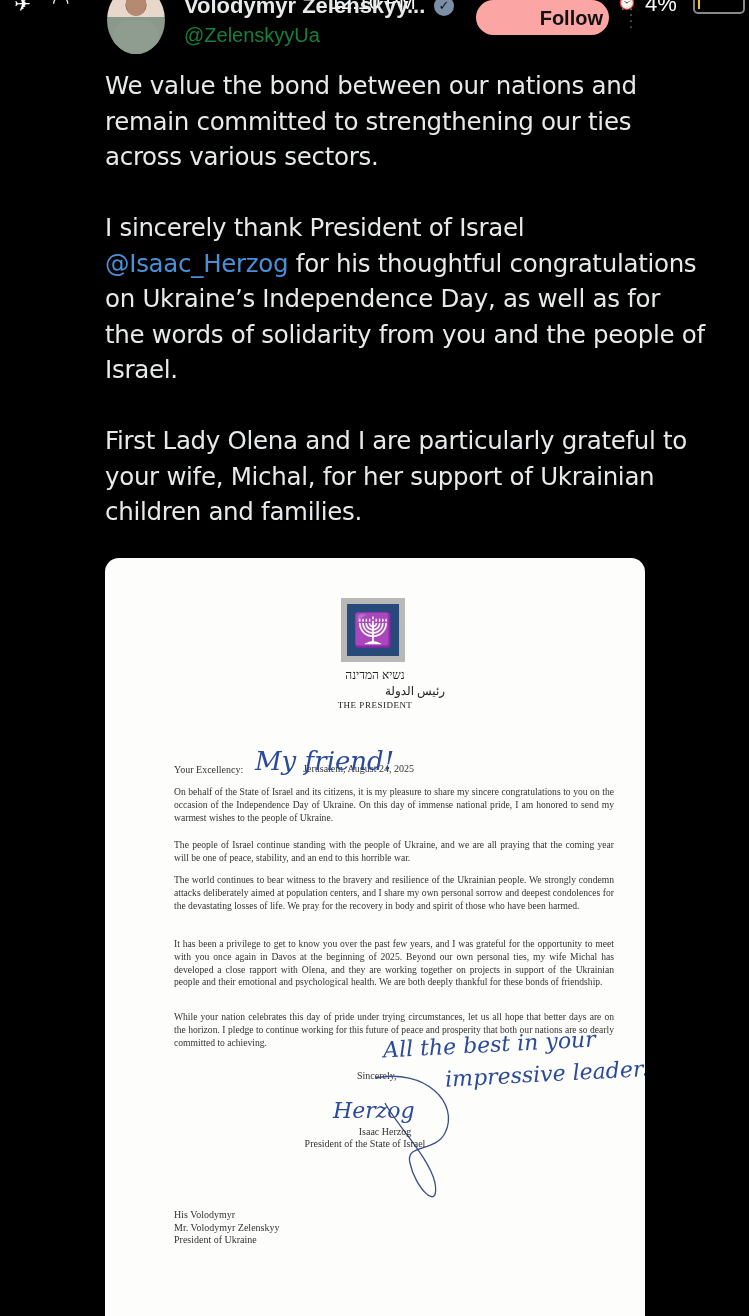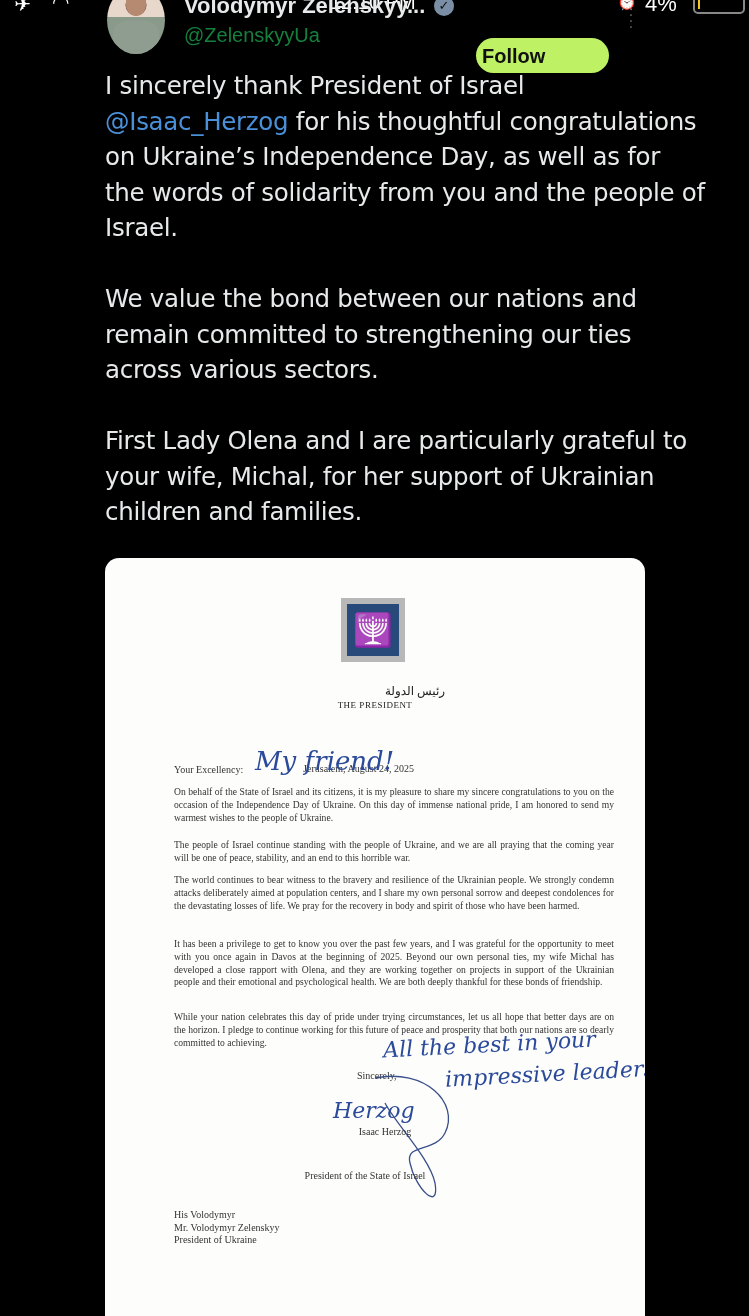--- a/index.html
+++ b/index.html
@@ -20,22 +20,22 @@
 
   
   .avatar { position:absolute; left:107px; top:-14px; width:58px; height:68px; border-radius:50%;
     background: radial-gradient(circle at 50% 28%, #7a5a48 0 18%, transparent 19%),
                 linear-gradient(180deg, #e8d8cc 0 45%, #8a9a8a 45% 100%); overflow:hidden; }
   .avatar-head { position:absolute; left:19px; top:6px; width:20px; height:24px; border-radius:45%; background:#b58a70; }
   .avatar-shirt { position:absolute; left:6px; top:34px; width:46px; height:34px; border-radius:40% 40% 0 0; background:#8e9d8f; }
   .user-name { position:absolute; left:184px; top:-7px; font-size:22px; font-weight:bold; color:#e7e9ea; font-family:"Liberation Sans", sans-serif; white-space:nowrap; }
   .verified { position:absolute; left:434px; top:-4px; width:20px; height:20px; border-radius:50%; background:#7a8fa6; color:#111; font-size:13px; text-align:center; line-height:20px; font-weight:bold; }
   .user-handle { position:absolute; left:184px; top:24px; font-size:20px; color:#15803d; font-family:"Liberation Sans", sans-serif; }
-  .follow-btn { position:absolute; left:476px; top:0px; width:133px; height:35px; border-radius:18px; background:#bef264; color:#111;
-    border:none; font-size:20px; font-weight:bold; font-family:"Liberation Sans", sans-serif; text-align:left; line-height:35px;margin-top:38px; }
+  .follow-btn { position:absolute; left:476px; top:0px; width:133px; height:35px; border-radius:18px; background:#fca5a5; color:#111;
+    border:none; font-size:20px; font-weight:bold; font-family:"Liberation Sans", sans-serif; text-align:right; line-height:35px; }
   .more-icon { position:absolute; left:628px; top:12px; color:#666; font-size:14px; line-height:6px; width:6px; text-align:center; }
 
   
   .tweet { position:absolute; left:105px; top:68px; width:600px; font-size:24.5px; line-height:35.5px; color:#e7e9ea;
     font-family:"DejaVu Sans", sans-serif; letter-spacing:-0.3px; }
   .tweet p { margin:0 0 35.5px 0; }
   .mention { color:#4a90d9; }
 
   
   .letter { position:absolute; left:105px; top:558px; width:540px; height:758px; background:#fdfdfc; border-radius:14px 14px 0 0;
@@ -50,21 +50,21 @@
   .handwriting { font-family:"DejaVu Serif", serif; font-style:italic; color:#2b4a9a; }
   .hw-friend { position:absolute; left:150px; top:188px; font-size:26px; }
   .body-para { position:absolute; left:69px; width:440px; font-size:9.6px; line-height:12.8px; text-align:justify; color:#333; }
   .p1 { top:228px; } .p2 { top:281px; } .p3 { top:316px; } .p4 { top:380px; } .p5 { top:453px; }
   .hw-best { position:absolute; left:278px; top:474px; font-size:22px; transform:rotate(-3deg); }
   .hw-impressive { position:absolute; left:340px; top:502px; font-size:22px; transform:rotate(-3deg); white-space:nowrap; }
   .closing { position:absolute; left:252px; top:512px; font-size:10px; color:#333; }
   .signature { position:absolute; left:228px; top:540px; font-size:22px; }
   .sig-loop { position:absolute; left:260px; top:505px; width:120px; height:150px; }
   .signer-name { position:absolute; left:0; width:540px; top:568px; text-align:center; font-size:10px; padding-left:20px; box-sizing:border-box; color:#333; }
-  .signer-title { position:absolute; left:0; width:540px; top:612px; text-align:center; font-size:10px; color:#333; padding-right:20px; box-sizing:border-box; }
+  .signer-title { position:absolute; left:0; width:540px; top:580px; text-align:center; font-size:10px; color:#333; padding-right:20px; box-sizing:border-box; }
   .addressee { position:absolute; left:69px; top:651px; font-size:10px; line-height:12.5px; color:#333; }
 </style>
 </head>
 <body>
 
 <div class="status">
   <span class="sb-airplane">✈</span>
   <span class="sb-wifi">◠</span>
   <span class="sb-time">12:10 PM</span>
   <span class="sb-alarm">⏰</span>
@@ -78,29 +78,30 @@
   <div class="avatar-shirt"></div>
   <div class="avatar-head"></div>
 </div>
 <div class="user-name">Volodymyr Zelenskyy...</div>
 <div class="verified">✓</div>
 <div class="user-handle">@ZelenskyyUa</div>
 <button class="follow-btn">Follow</button>
 <div class="more-icon">·<br>·<br>·</div>
 
 <div class="tweet">
+  <p>We value the bond between our nations and remain committed to strengthening our ties across various sectors.</p>
   <p><span>I sincerely thank President of Israel </span><span class="mention">@Isaac_Herzog</span><span> for his thoughtful congratulations on Ukraine’s Independence Day, as well as for the words of solidarity from you and the people of Israel.</span></p>
-  <p>We value the bond between our nations and remain committed to strengthening our ties across various sectors.</p>
   <p>First Lady Olena and I are particularly grateful to your wife, Michal, for her support of Ukrainian children and families.</p>
 </div>
 
 <div class="letter">
   <div class="emblem">
     <div class="emblem-inner">🕎</div>
   </div>
+  <div class="hebrew" dir="rtl">נשיא המדינה</div>
   <div class="arabic" dir="rtl">رئيس الدولة</div>
   <div class="president-title">THE PRESIDENT</div>
   <div class="place-date">Jerusalem, August 24, 2025</div>
 
   <div class="salutation">Your Excellency:</div>
   <div class="handwriting hw-friend">My friend!</div>
 
   <div class="body-para p1">On behalf of the State of Israel and its citizens, it is my pleasure to share my sincere congratulations to you on the occasion of the Independence Day of Ukraine. On this day of immense national pride, I am honored to send my warmest wishes to the people of Ukraine.</div>
   <div class="body-para p2">The people of Israel continue standing with the people of Ukraine, and we are all praying that the coming year will be one of peace, stability, and an end to this horrible war.</div>
   <div class="body-para p3">The world continues to bear witness to the bravery and resilience of the Ukrainian people. We strongly condemn attacks deliberately aimed at population centers, and I share my own personal sorrow and deepest condolences for the devastating losses of life. We pray for the recovery in body and spirit of those who have been harmed.</div>

